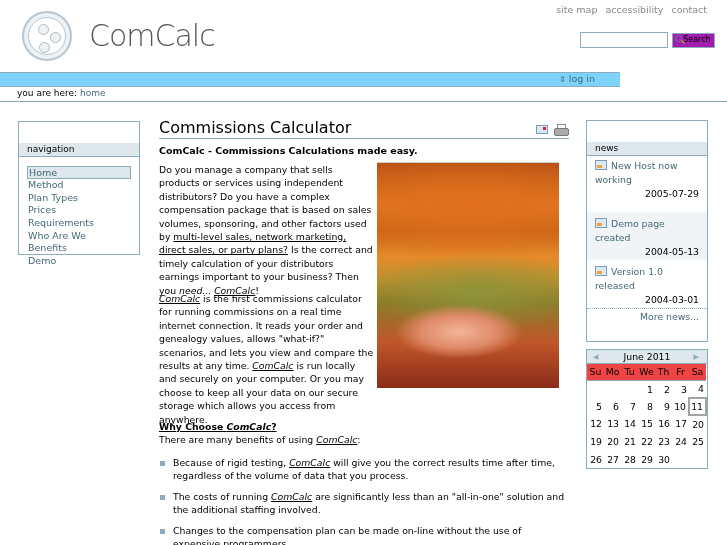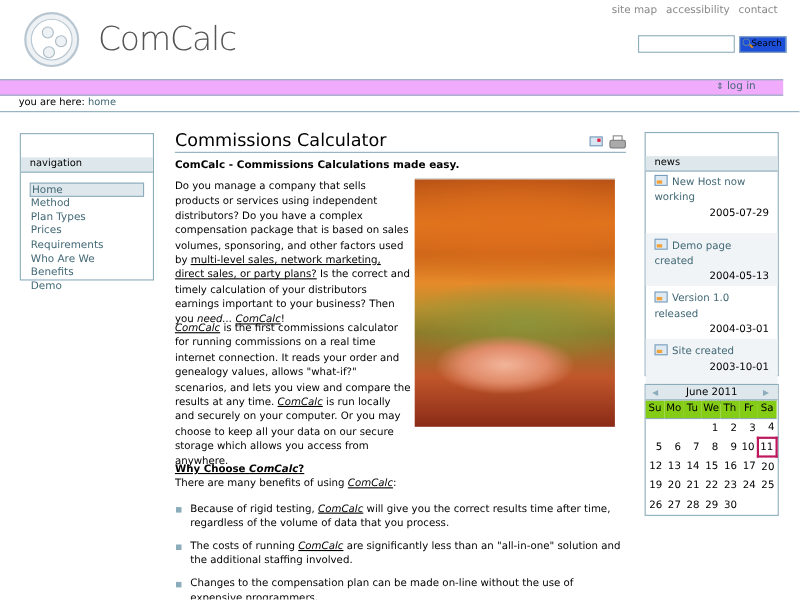--- a/index.html
+++ b/index.html
@@ -13,26 +13,26 @@
   .logo .ring { position: absolute; left: 4px; top: 4px; width: 38px; height: 38px; border-radius: 50%; border: 1.5px solid #b7c6d0; background: #fff; }
   .logo .dot { position: absolute; width: 11px; height: 11px; border-radius: 50%; border: 1.5px solid #aab9c4; background: #eef2f5; }
   .logo .d1 { left: 9px; top: 6px; }
   .logo .d2 { left: 21px; top: 14px; }
   .logo .d3 { left: 10px; top: 24px; }
   .brand { position: absolute; left: 89px; top: 18px; font-family: "DejaVu Sans", sans-serif; font-weight: 200; font-size: 30px; color: #555; letter-spacing: -1px; }
   .site-actions { position: absolute; right: 20px; top: 4px; font-size: 9.5px; color: #888; }
   .site-actions span { margin-left: 5px; color: #888; }
   .search { position: absolute; left: 580px; top: 32px; }
   .search-input { width: 88px; height: 16px; border: 1px solid #8cacbb; background: #fff; display: inline-block; vertical-align: middle; }
-  .search-btn { display: inline-block; vertical-align: middle; height: 15px; border: 1px solid #8cacbb; background: #1d4ed8; font-size: 8px; padding: 1px 3px 0 2px; color: #000; margin-left: 1px; }
+  .search-btn { display: inline-block; vertical-align: middle; height: 15px; border: 1px solid #8cacbb; background: #a21caf; font-size: 8px; padding: 1px 3px 0 2px; color: #000; margin-left: 1px; }
   .search-btn .mag { display: inline-block; width: 7px; height: 7px; border: 1.5px solid #5a7fa0; border-radius: 50%; position: relative; margin-right: 1px; }
   .search-btn .mag::after { content: ""; position: absolute; left: 5px; top: 5px; width: 4px; height: 2px; background: #c8842c; transform: rotate(45deg); }
 
   
-  .personal { position: absolute; left: 0; top: 72px; width: 712px; height: 15px; background: #f0abfc; border-top: 1px solid #8cacbb; border-bottom: 1px solid #8cacbb; }
+  .personal { position: absolute; left: 0; top: 72px; width: 620px; height: 15px; background: #7dd3fc; border-top: 1px solid #8cacbb; border-bottom: 1px solid #8cacbb; }
   .login { position: absolute; right: 25px; top: 0px; font-size: 9.5px; color: #436976; }
   .login .arrows { font-size: 8px; color: #436976; margin-right: 3px; }
   .breadcrumb { position: absolute; left: 17px; top: 88px; font-size: 9px; color: #000; }
   .breadcrumb a { color: #436976; }
   .bc-line { position: absolute; left: 0; top: 101px; width: 727px; height: 1px; background: #8cacbb; }
 
   
   .nav { position: absolute; left: 18px; top: 121px; width: 122px; height: 134px; border: 1px solid #8cacbb; }
   .portlet-head { background: #dee7ec; border-bottom: 1px solid #8cacbb; height: 14px; font-size: 9px; padding: 0 8px; line-height: 12px; color: #000; margin-top: 21px; }
   .nav ul { list-style: none; padding: 9px 8px 0 8px; }
@@ -78,23 +78,23 @@
   .news-item.first { height: 56px; padding-top: 3px; }
   .more { border-top: 1px dotted #8cacbb; text-align: right; padding: 2px 8px 0 0; font-size: 9.3px; color: #436976; height: 16px; }
 
   
   .cal { position: absolute; left: 586px; top: 349px; width: 122px; border: 1px solid #8cacbb; }
   .cal-head { background: #dee7ec; height: 14px; position: relative; border-bottom: 1px solid #8cacbb; font-size: 9.3px; text-align: center; line-height: 14px; }
   .cal-prev, .cal-next { position: absolute; top: 0; font-size: 7px; color: #8cacbb; }
   .cal-prev { left: 6px; }
   .cal-next { right: 8px; }
   .cal table { border-collapse: collapse; width: 120px; font-size: 9.3px; }
-  .cal th { background: #84cc16; font-weight: normal; height: 16px; border-bottom: 1px solid #8cacbb; text-align: center; width: 17px; }
+  .cal th { background: #ef4444; font-weight: normal; height: 16px; border-bottom: 1px solid #8cacbb; text-align: center; width: 17px; }
   .cal td { height: 17.6px; text-align: right; padding-right: 2px; }
-  .cal td.today { border: 2px solid #be185d; }
+  .cal td.today { border: 2px solid #a3a3a3; }
 </style>
 </head>
 <body>
 
 <div class="header">
   <div class="logo">
     <div class="ring">
       <div class="dot d1"></div>
       <div class="dot d2"></div>
       <div class="dot d3"></div>
@@ -181,24 +181,20 @@
     <span class="date">2005-07-29</span>
   </div>
   <div class="news-item odd">
     <span class="ni"></span><a>Demo page created</a>
     <span class="date">2004-05-13</span>
   </div>
   <div class="news-item">
     <span class="ni"></span><a>Version 1.0 released</a>
     <span class="date">2004-03-01</span>
   </div>
-  <div class="news-item odd">
-    <span class="ni"></span><a>Site created</a>
-    <span class="date">2003-10-01</span>
-  </div>
   <div class="more">More news...</div>
 </div>
 
 <div class="cal">
   <div class="cal-head">
     <span class="cal-prev">◀</span>
     <span>June 2011</span>
     <span class="cal-next">▶</span>
   </div>
   <table>

